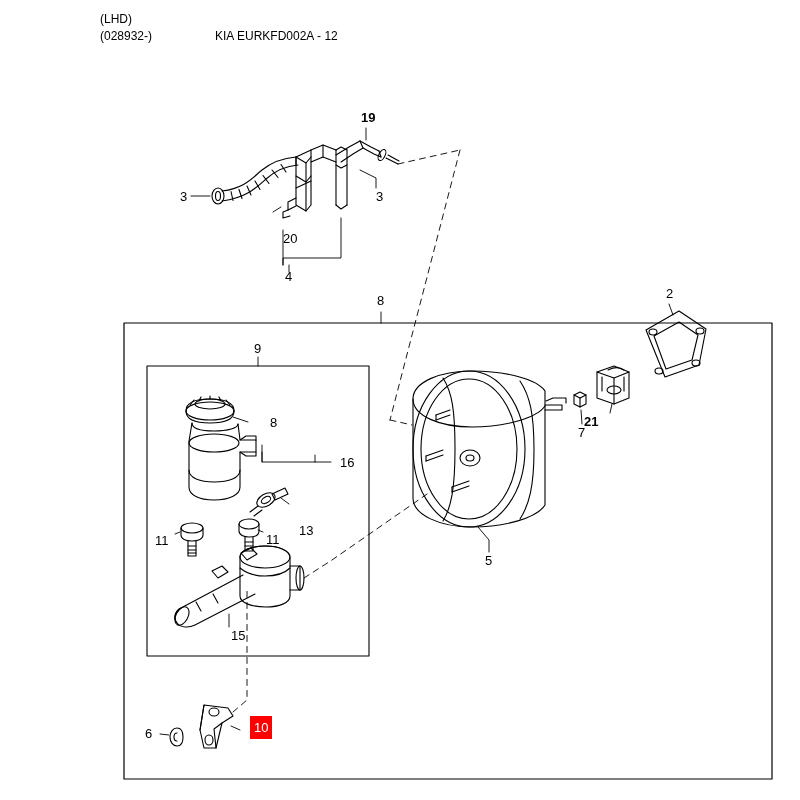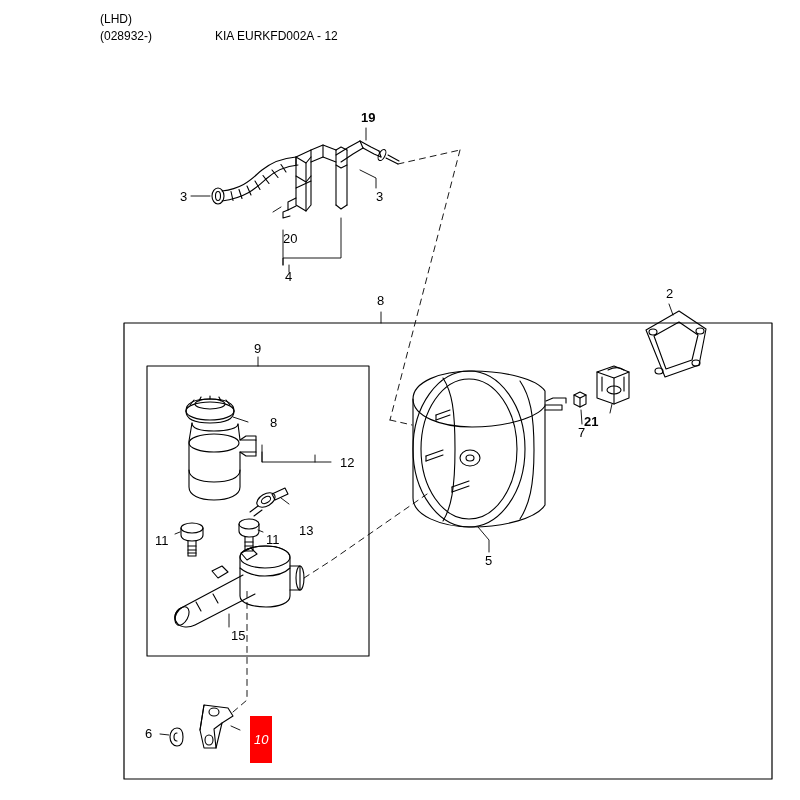--- a/index.html
+++ b/index.html
@@ -31,23 +31,22 @@
   #hdr-code { left: 215px; top: 29px; }
   .lbl {
     position: absolute;
     font-size: 13px;
     color: #000;
     white-space: nowrap;
   }
   .lbl.hl {
     background: #ff0000;
     color: #ffffff;
-    padding: 16px 4px;
+    padding: 4px 4px;
     font-weight: normal;
-    font-style: italic;
   }
   svg {
     position: absolute;
     left: 0; top: 0;
   }
 </style>
 </head>
 <body>
 
 <div id="diagram-root">
@@ -253,21 +252,21 @@
 
   <div class="lbl" style="left:180px; top:189px;">3</div>
   <div class="lbl" style="left:267px; top:231px;margin-left:16px;">20</div>
   <div class="lbl" style="left:361px; top:110px;font-weight:bold;">19</div>
   <div class="lbl" style="left:376px; top:189px;">3</div>
   <div class="lbl" style="left:285px; top:269px;">4</div>
   <div class="lbl" style="left:377px; top:293px;">8</div>
   <div class="lbl" style="left:666px; top:286px;">2</div>
   <div class="lbl" style="left:254px; top:341px;">9</div>
   <div class="lbl" style="left:270px; top:415px;">8</div>
-  <div class="lbl" style="left:340px; top:455px;">12</div>
+  <div class="lbl" style="left:340px; top:455px;">16</div>
   <div class="lbl" style="left:299px; top:523px;">13</div>
   <div class="lbl" style="left:578px; top:425px;">7</div>
   <div class="lbl" style="left:584px; top:414px;font-weight:bold;">21</div>
   <div class="lbl" style="left:155px; top:533px;">11</div>
   <div class="lbl" style="left:266px; top:532px;">11</div>
   <div class="lbl" style="left:485px; top:553px;">5</div>
   <div class="lbl" style="left:231px; top:628px;">15</div>
   <div class="lbl" style="left:145px; top:726px;">6</div>
   <div class="lbl hl" style="left:250px; top:716px;">10</div>
 

